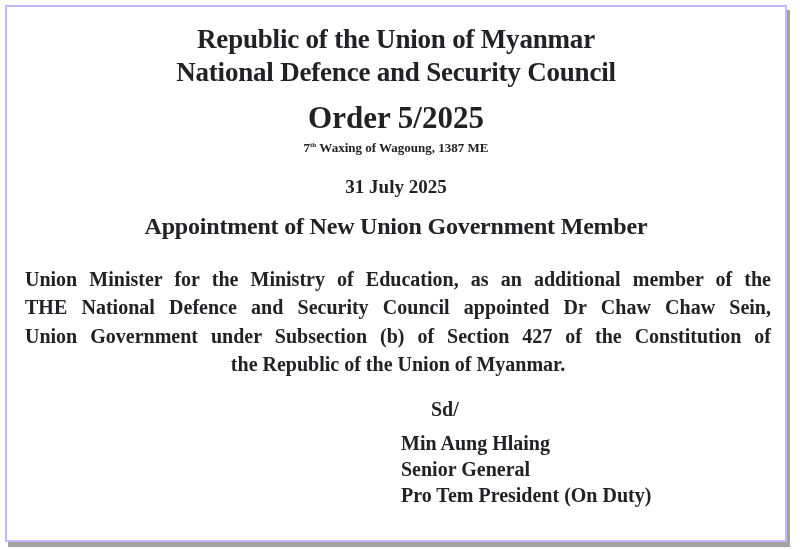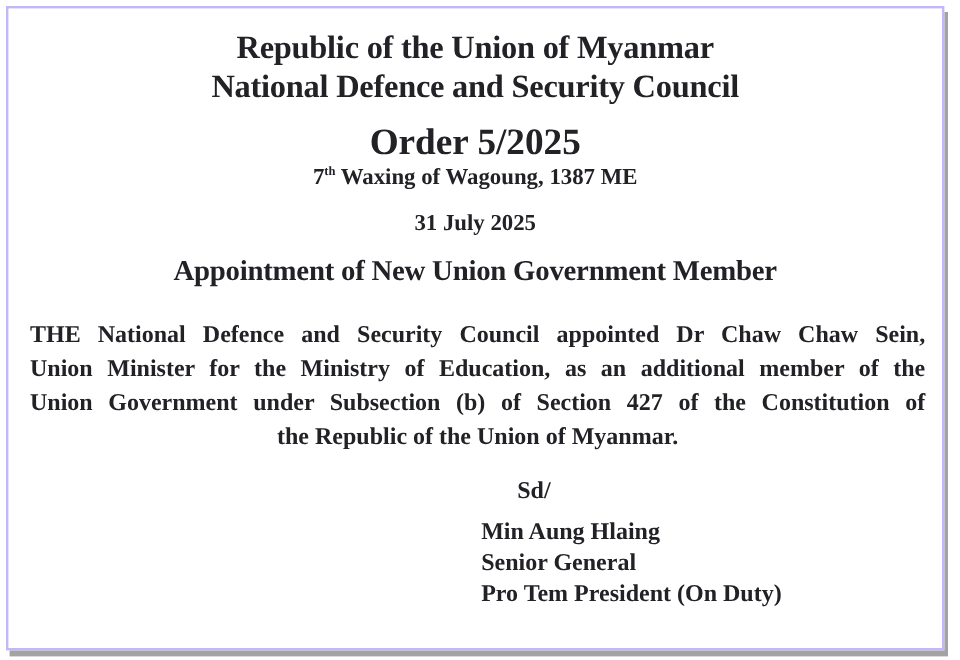--- a/index.html
+++ b/index.html
@@ -33,21 +33,21 @@
     line-height: 33px;
     letter-spacing: -0.2px;
   }
   .order-no {
     font-size: 31px;
     font-weight: 700;
     line-height: 32px;
     margin-top: 13px;
   }
   .myanmar-date {
-    font-size: 19px;
+    font-size: 13px;
     font-weight: 700;
     line-height: 24px;
     margin-top: 2px;
   }
   .myanmar-date sup {
     font-size: 0.55em;
     line-height: 0;
     vertical-align: super;
   }
   .gregorian-date {
@@ -105,22 +105,22 @@
 
     <div class="order-no">Order 5/2025</div>
 
     <div class="myanmar-date"><span>7</span><sup>th</sup><span> Waxing of Wagoung, 1387 ME</span></div>
 
     <div class="gregorian-date">31 July 2025</div>
 
     <div class="heading">Appointment of New Union Government Member</div>
 
     <div class="bodytext">
+      <div class="jline">Union Minister for the Ministry of Education, as an additional member of the</div>
       <div class="jline">THE National Defence and Security Council appointed Dr Chaw Chaw Sein,</div>
-      <div class="jline">Union Minister for the Ministry of Education, as an additional member of the</div>
       <div class="jline">Union Government under Subsection (b) of Section 427 of the Constitution of</div>
       <div class="lline">the Republic of the Union of Myanmar.</div>
     </div>
 
     <div class="sig-block">
       <div class="sig-sd">Sd/</div>
       <div class="sig-line">Min Aung Hlaing</div>
       <div class="sig-line">Senior General</div>
       <div class="sig-line">Pro Tem President (On Duty)</div>
     </div>

